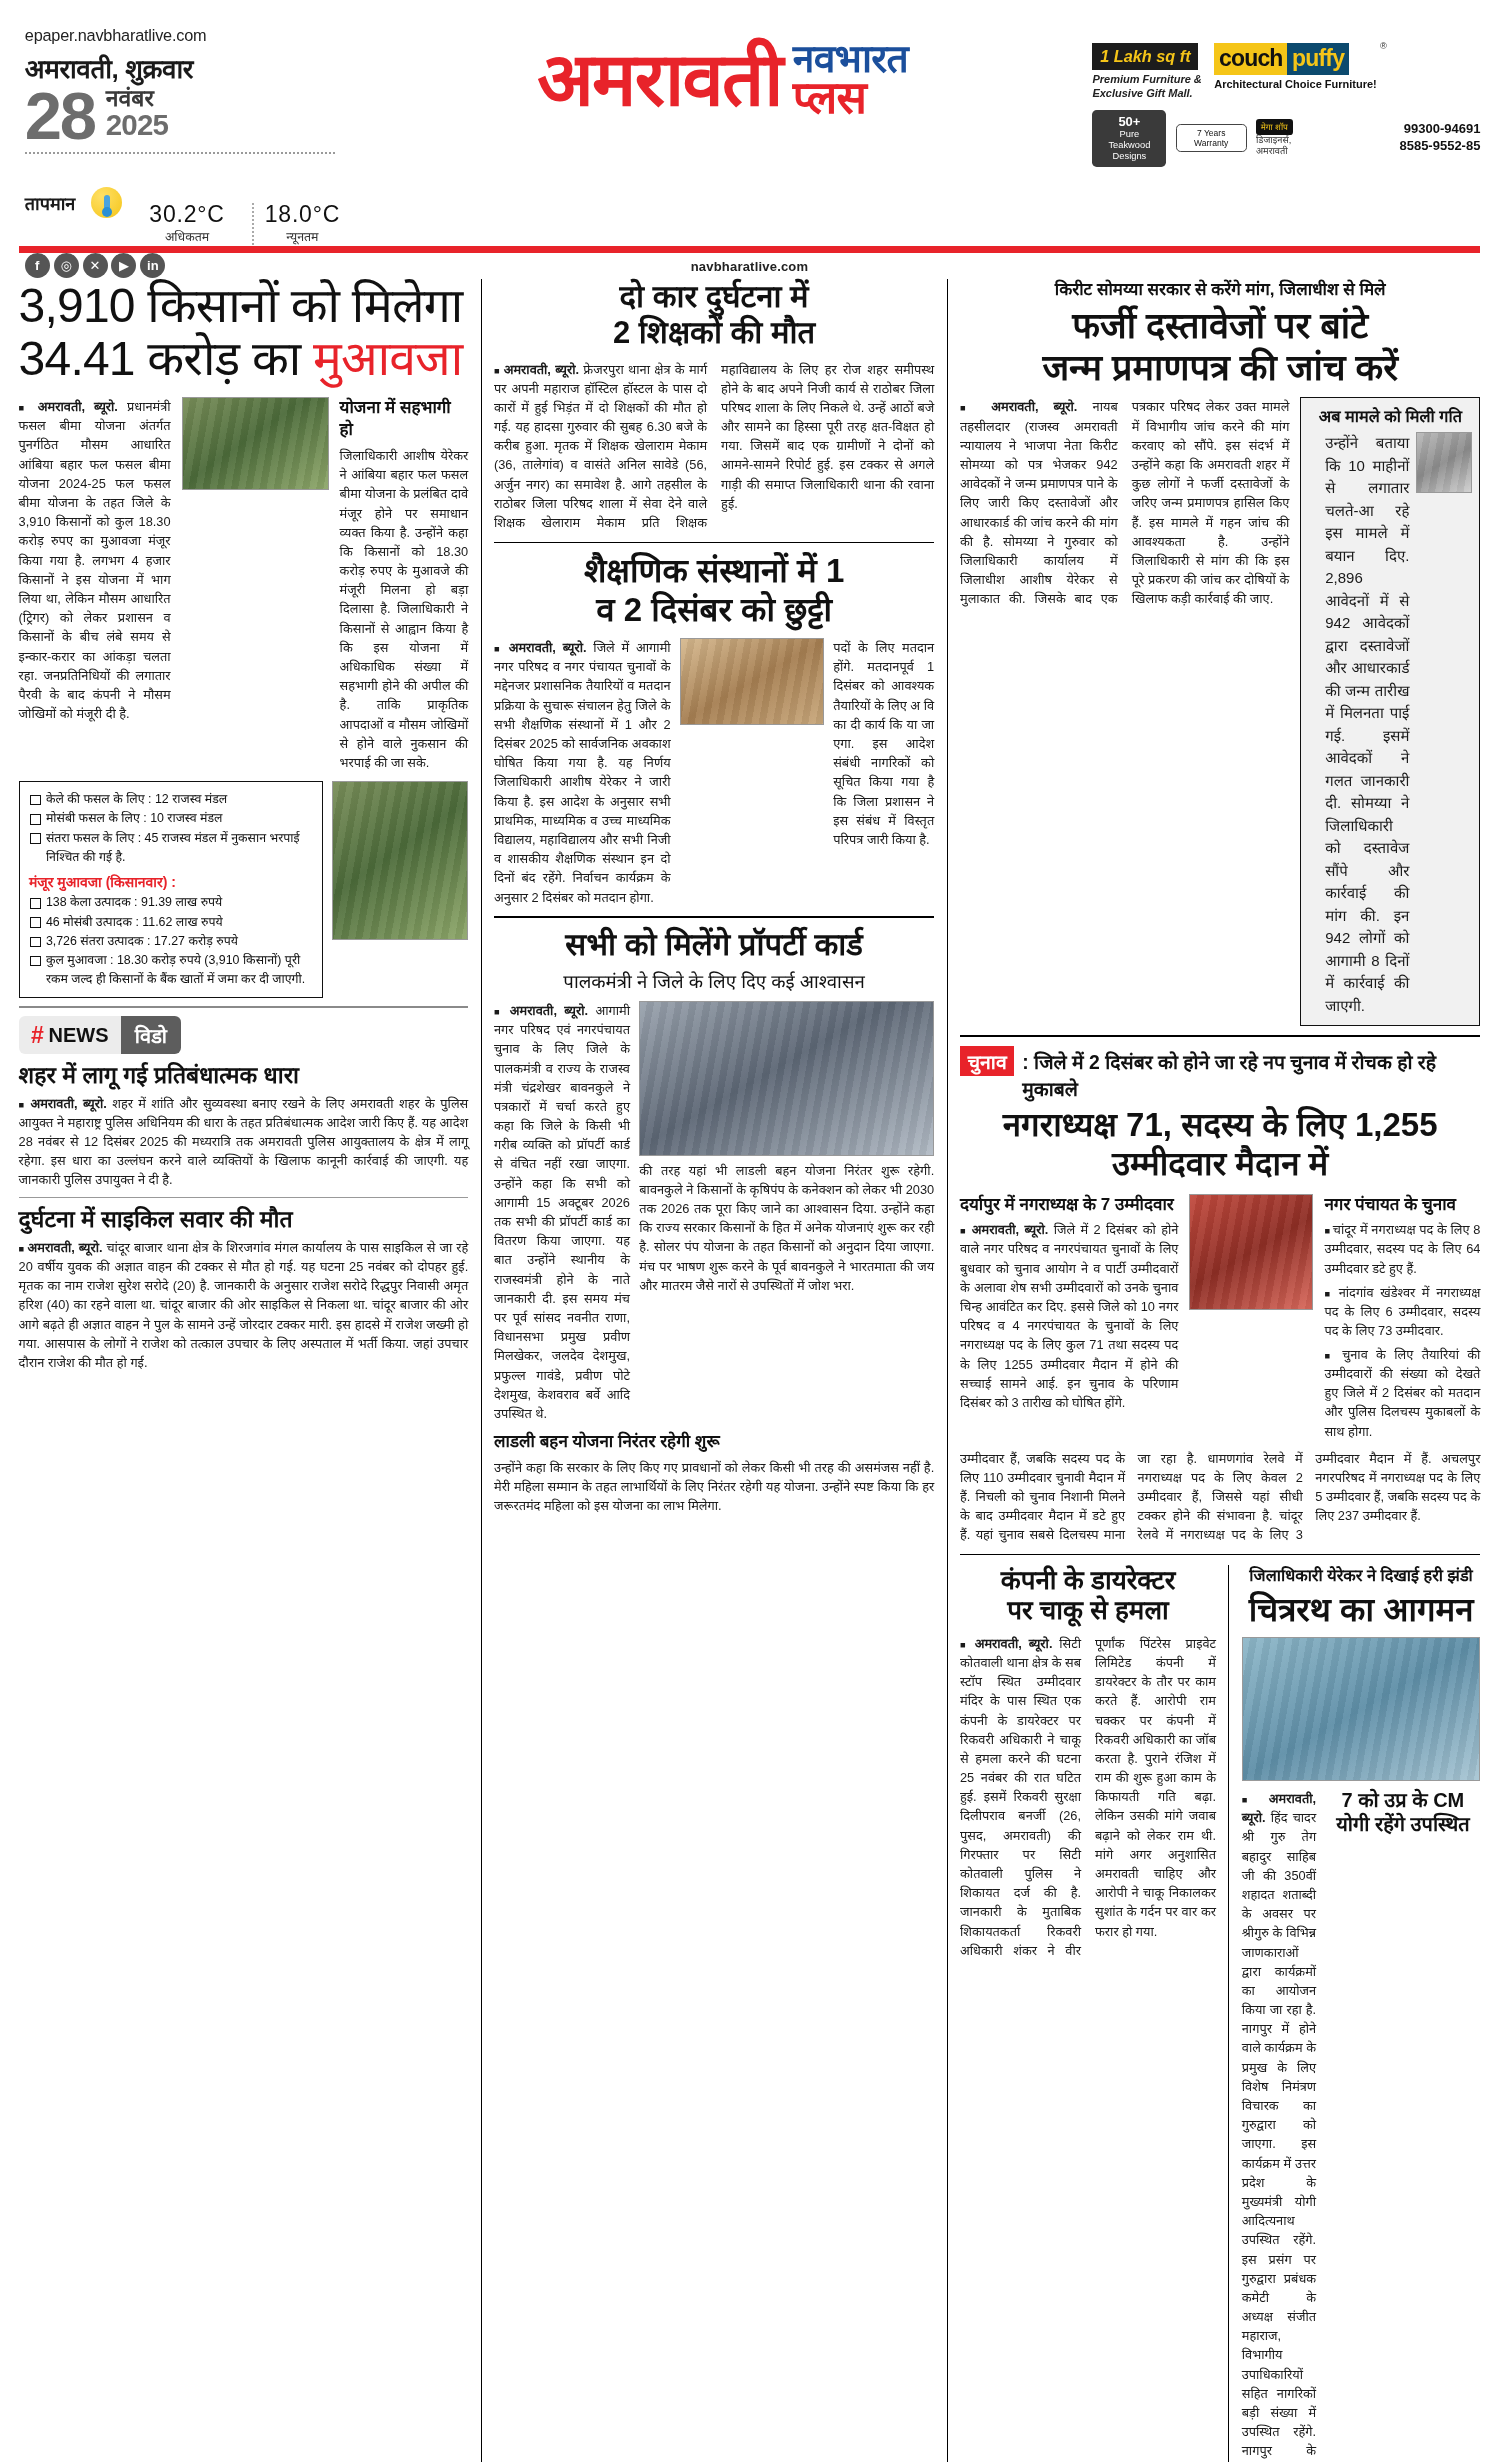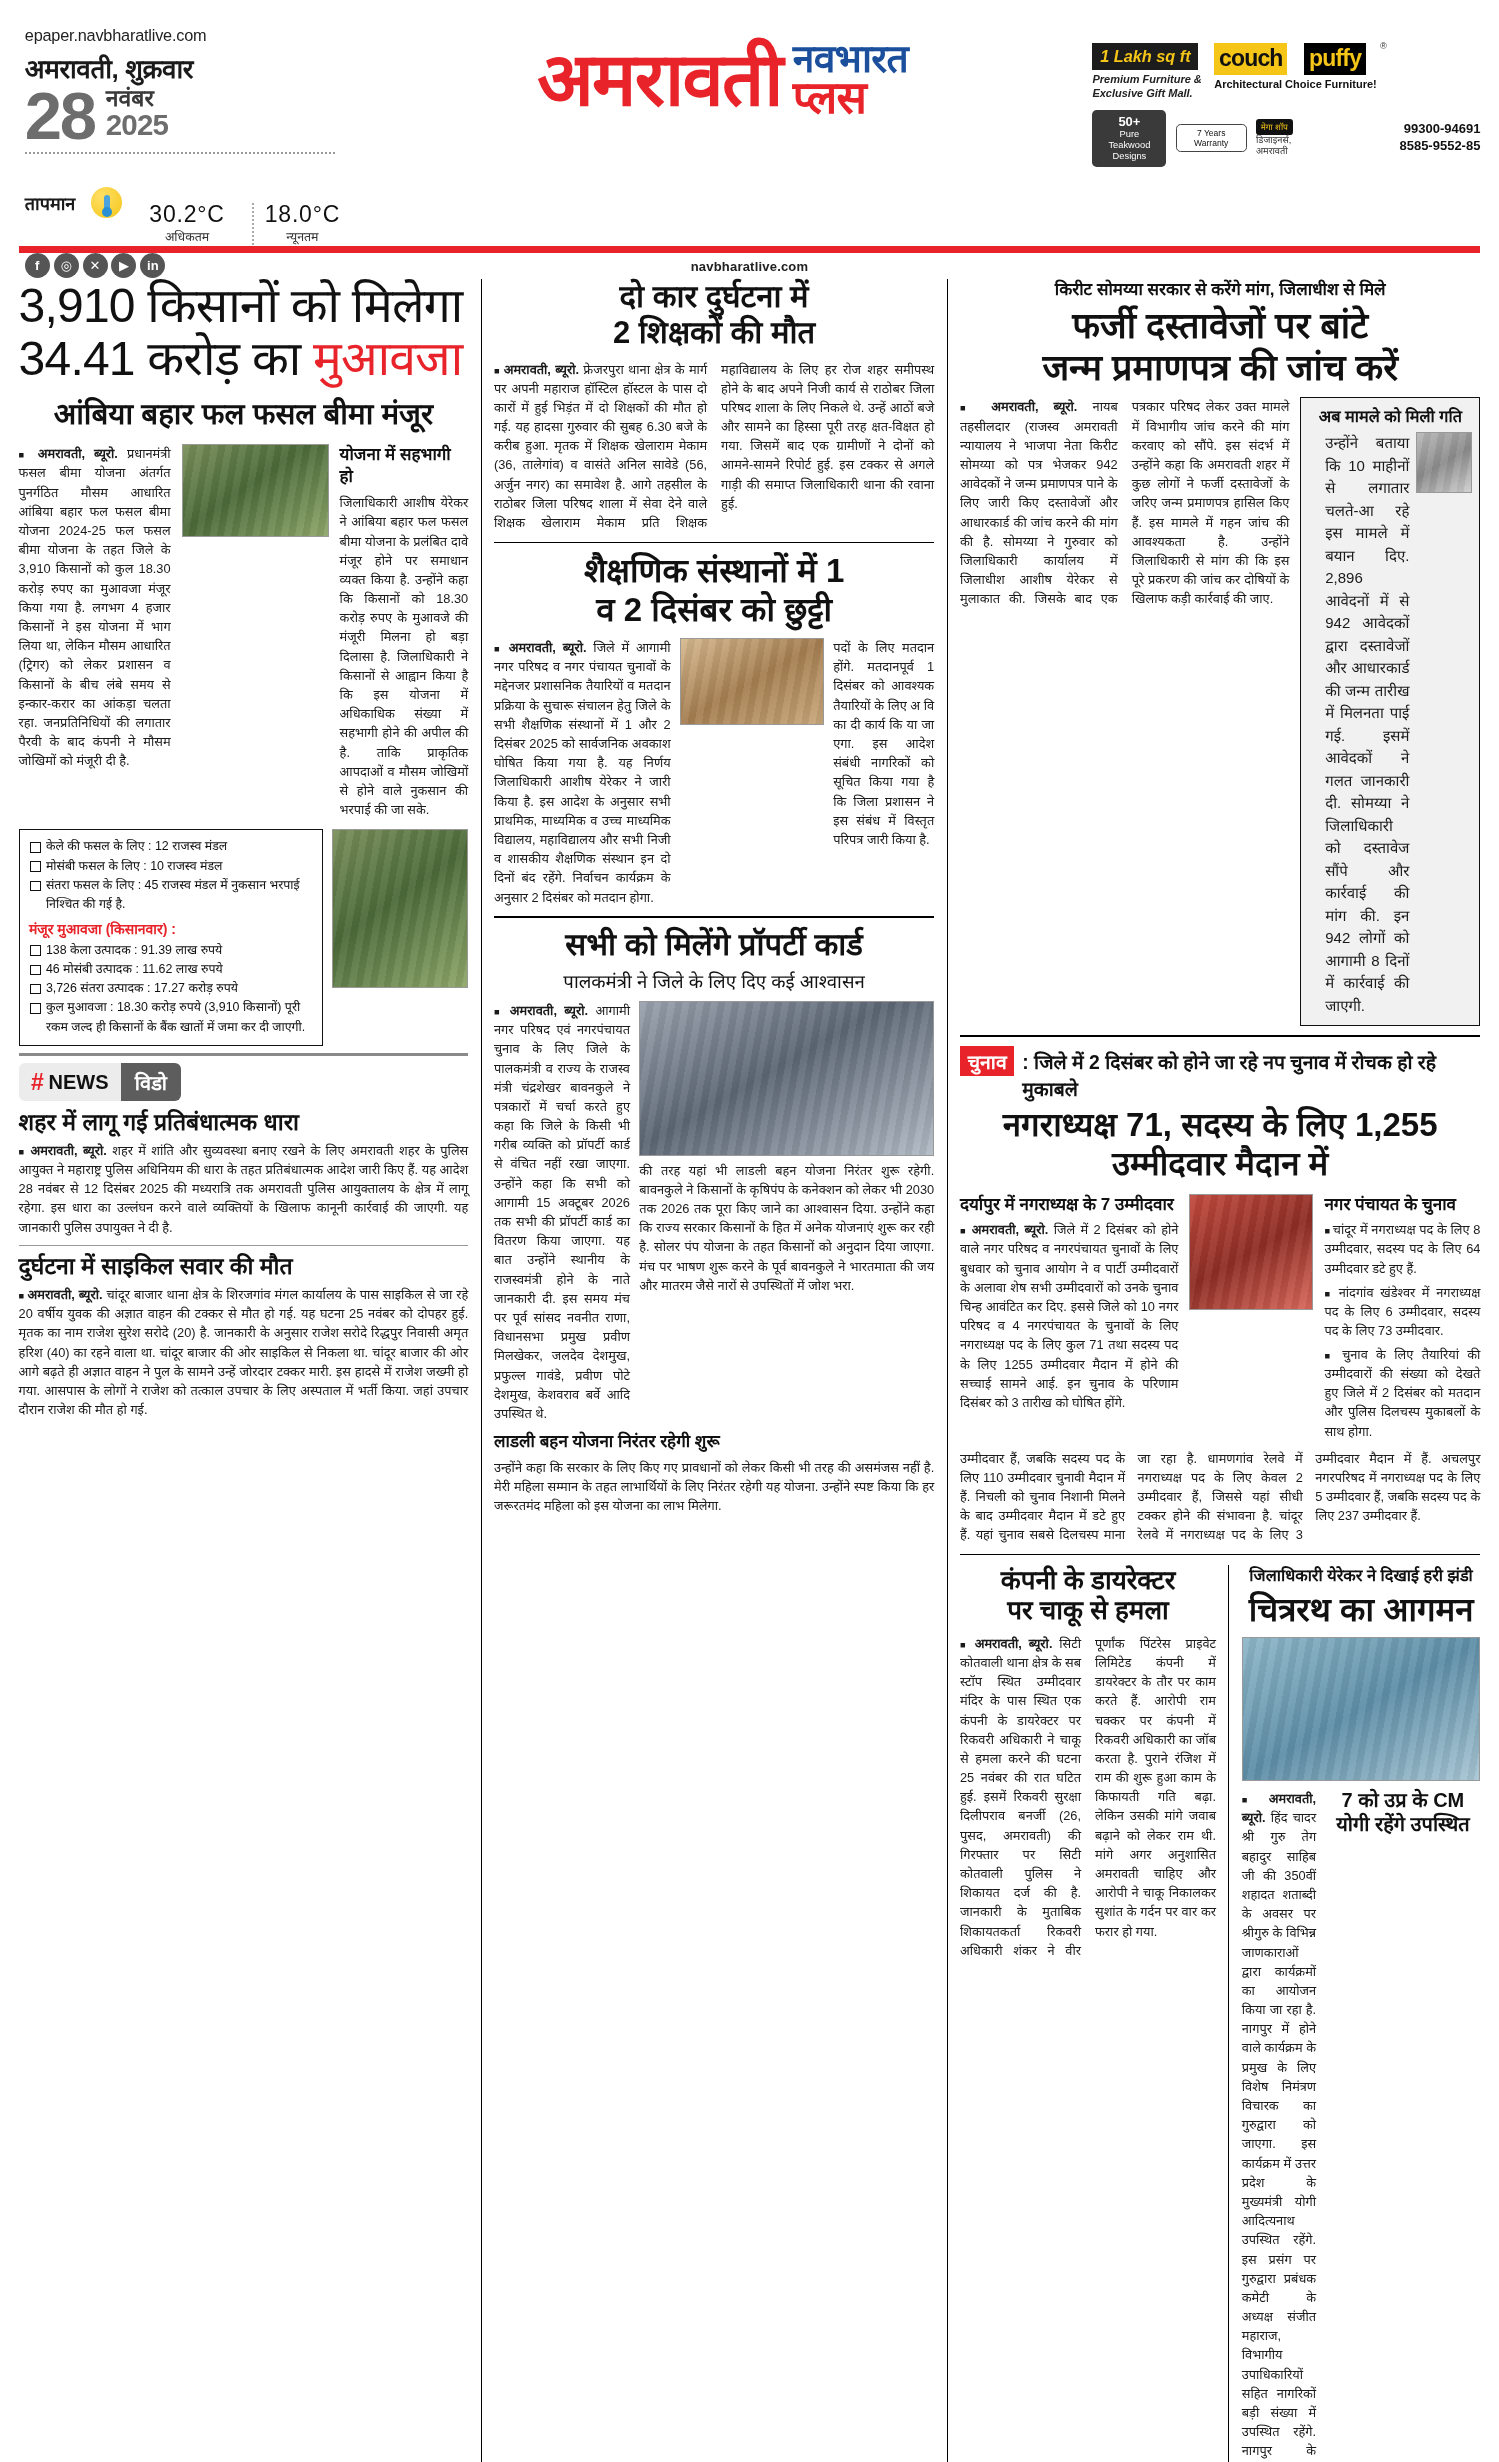--- a/index.html
+++ b/index.html
@@ -41,21 +41,21 @@
   .logo-sub { display: inline-block; margin-left: 11px; line-height: .95; }
   .logo-nav { font-size: 39px; font-weight: 900; color: #1b4f9c; letter-spacing: -0.8px; display:block;}
   .logo-plus { font-size: 45px; font-weight: 900; color: #e8232a; letter-spacing: -0.8px; display:block;}
 
   .mh-right { width: 388px; padding-top: 17px; }
   .ad-top { display: flex; gap: 12.4px; align-items: flex-start; }
   .ad-lakh { background: #1c1c1c; color: #f5c518; font-style: italic; font-weight: 800; font-size: 16.3px; padding: 3.9px 7.8px; display: inline-block; }
   .ad-sub { font-size: 11px; font-style: italic; font-weight: 600; color: #222; margin-top: 3.1px; line-height: 1.25; }
   .cp-logo { display: flex; position: relative; }
   .cp-a { background: #f5c518; color: #111; font-weight: 900; font-size: 23px; padding: 2.3px 4.7px; letter-spacing: -0.8px;}
-  .cp-b { background: #000000; color: #f5c518; font-weight: 900; font-size: 23px; padding: 2.3px 4.7px; letter-spacing: -0.8px; margin-left: 17px;}
+  .cp-b { background: #0c4a6e; color: #f5c518; font-weight: 900; font-size: 23px; padding: 2.3px 4.7px; letter-spacing: -0.8px;}
   .cp-reg { position: absolute; right: -10px; top: -2.3px; font-size: 9.3px; color: #333; }
   .cp-tag { font-size: 11px; font-weight: 700; color: #111; margin-top: 3.1px; text-align: center; }
   .ad-bottom { display: flex; gap: 9.3px; align-items: center; margin-top: 9.3px; }
   .ad-badge { background: #3a3a3a; color: #fff; font-size: 9.3px; padding: 3.9px 6.2px; border-radius: 4.7px; line-height: 1.2; text-align:center; width: 74px;}
   .ad-badge b { font-size: 13px; display: block; }
   .ad-badge2 { border: 1.6px solid #444; font-size: 8.5px; padding: 3.1px 4.7px; border-radius: 4.7px; text-align: center; width: 71px; line-height: 1.2;}
   .ad-phone { font-size: 13px; font-weight: 800; color: #111; line-height: 1.3; text-align: right; flex:1;}
   .ad-chip { background:#111; color:#f5c518; font-size:8.5px; padding:2.3px 4.7px; border-radius:3.1px; display:inline-block; }
   .ad-dg { font-size: 9.3px; color:#333; line-height:1.2;}
 
@@ -211,21 +211,20 @@
   <div class="urlbar">navbharatlive.com</div>
 
   <div class="cols">
 
     <div class="col-a">
 
       <h1 class="lead">
         <span>3,910 किसानों को मिलेगा</span><br>
         <span>34.41 करोड़ का </span><span class="hl-red">मुआवजा</span>
       </h1>
-      <div class="lead-sub">आंबिया बहार फल फसल बीमा मंजूर</div>
 
       <div style="display:flex; gap:11px; margin-top:11px;">
         <div style="width:152px;">
           <p class="body-txt"><span class="byline sq">अमरावती, ब्यूरो.</span> <span>प्रधानमंत्री फसल बीमा योजना अंतर्गत पुनर्गठित मौसम आधारित आंबिया बहार फल फसल बीमा योजना 2024-25 फल फसल बीमा योजना के तहत जिले के 3,910 किसानों को कुल 18.30 करोड़ रुपए का मुआवजा मंजूर किया गया है. लगभग 4 हजार किसानों ने इस योजना में भाग लिया था, लेकिन मौसम आधारित (ट्रिगर) को लेकर प्रशासन व किसानों के बीच लंबे समय से इन्कार-करार का आंकड़ा चलता रहा. जनप्रतिनिधियों की लगातार पैरवी के बाद कंपनी ने मौसम जोखिमों को मंजूरी दी है.</span></p>
         </div>
         <div style="width:147px;">
           <div class="photo" style="height:93px;"></div>
         </div>
         <div style="flex:1;">
           <h3 class="kicker" style="font-size:17px;">योजना में सहभागी हो</h3>

